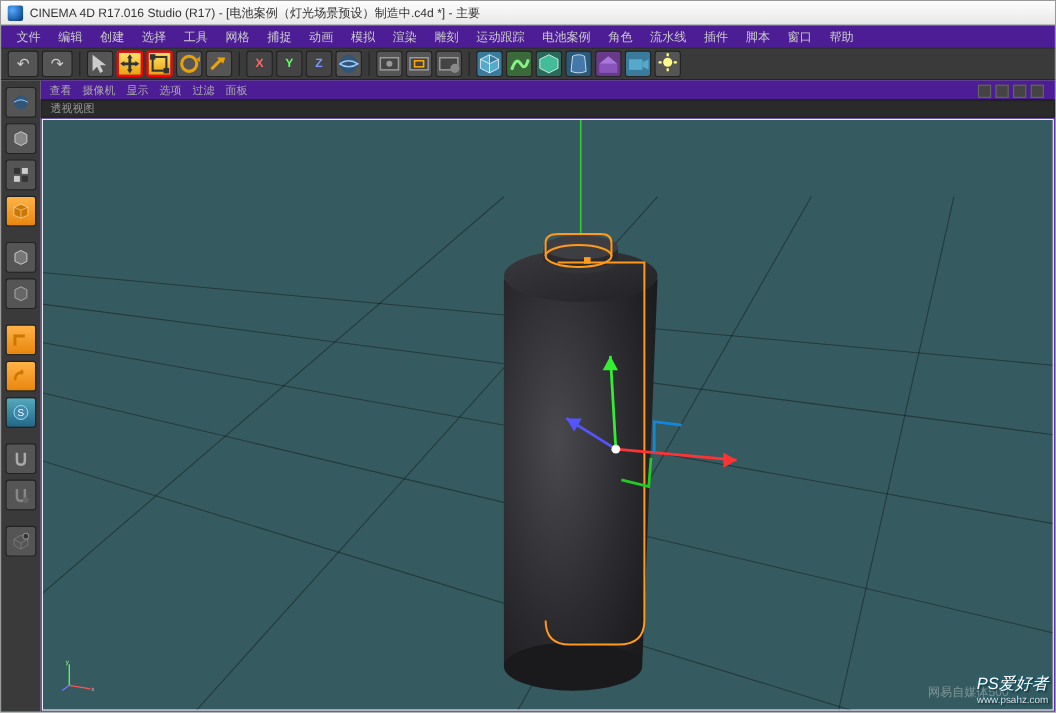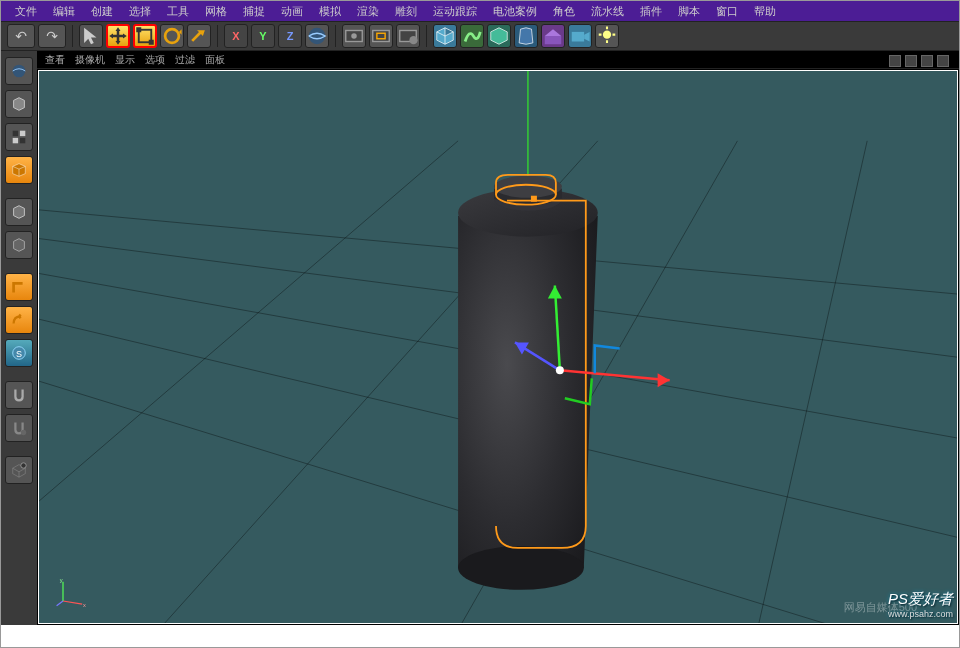--- a/index.html
+++ b/index.html
@@ -15,37 +15,41 @@
 .tb-btn.undo, .tb-btn.redo { width: 28px; font-size: 14px; }
 .tb-btn.highlight { border: 2px solid #f00; background: linear-gradient(#ffe36b, #e8a20d); color: #333; }
 .tb-btn.xyz { background: #444; font-weight: bold; font-size: 11px; }
 .sep { width: 1px; height: 22px; background: #222; margin: 0 2px; }
 .workspace { display: flex; height: calc(100% - 72px); }
 .left-panel { width: 36px; background: #3a3a3a; display: flex; flex-direction: column; align-items: center; padding-top: 6px; gap: 5px; }
 .lp-btn { width: 28px; height: 28px; background: #555; border: 1px solid #222; border-radius: 3px; cursor: pointer; display: flex; align-items: center; justify-content: center; }
 .lp-btn.orange { background: linear-gradient(#ffb347, #e8860d); }
 .lp-btn.blue { background: linear-gradient(#5ab, #268); }
 .lp-btn svg { width: 18px; height: 18px; }
-.view-area { flex: 1; background: #000000; display: flex; flex-direction: column; }
+.view-area { flex: 1; background: #4c1d95; display: flex; flex-direction: column; }
 .view-tabs { height: 18px; display: flex; align-items: center; gap: 10px; padding-left: 8px; font-size: 10px; color: #aaa; border-bottom: 1px solid #222; }
 .view-icons { position: absolute; right: 10px; top: 4px; display: flex; gap: 4px; }
 .vi { width: 12px; height: 12px; border: 1px solid #666; background: #444; }
 .viewport-label-bar { height: 16px; background: #2a2a2a; color: #999; font-size: 10px; padding-left: 8px; display: flex; align-items: center; border: 1px solid #222; }
 .viewport { flex: 1; position: relative; background: #355a5f; border: 1px solid #fff; margin: 1px; overflow: hidden; }
 .floor-grid { position: absolute; inset: 0; }
 .watermark-right { position: absolute; right: 4px; bottom: 4px; font-size: 15px; color: #fff; font-weight: normal; text-shadow: 0 0 4px #18a, 1px 1px 2px #000; font-style: italic; }
 .watermark-right .sub { font-size: 9px; display: block; font-style: normal; color: #ddd; }
 .watermark-center { position: absolute; right: 40px; bottom: 8px; font-size: 11px; color: rgba(255,255,255,0.35); }
 .mini-axis { position: absolute; left: 16px; bottom: 14px; width: 32px; height: 32px; }
 </style>
 </head>
 <body>
 
 <div class="outer-border">
 
+  <div class="titlebar">
+    <div class="c4d-icon"></div>
+    <span>CINEMA 4D R17.016 Studio (R17) - [电池案例（灯光场景预设）制造中.c4d *] - 主要</span>
+  </div>
 
   <div class="menubar">
     <span>文件</span>
     <span>编辑</span>
     <span>创建</span>
     <span>选择</span>
     <span>工具</span>
     <span>网格</span>
     <span>捕捉</span>
     <span>动画</span>
@@ -259,20 +263,23 @@
         <span>选项</span>
         <span>过滤</span>
         <span>面板</span>
         <div class="view-icons">
           <div class="vi"></div>
           <div class="vi"></div>
           <div class="vi"></div>
           <div class="vi"></div>
         </div>
       </div>
+      <div class="viewport-label-bar">
+        <span>透视视图</span>
+      </div>
 
       <div class="viewport">
         <svg class="floor-grid" viewBox="0 0 920 560" preserveAspectRatio="none">
 
           <g stroke="rgba(0,0,0,0.35)" stroke-width="1">
             <line x1="-100" y1="130" x2="1100" y2="240"></line>
             <line x1="-100" y1="155" x2="1100" y2="310"></line>
             <line x1="-100" y1="185" x2="1100" y2="400"></line>
             <line x1="-100" y1="225" x2="1100" y2="510"></line>
             <line x1="-100" y1="280" x2="1100" y2="650"></line>

